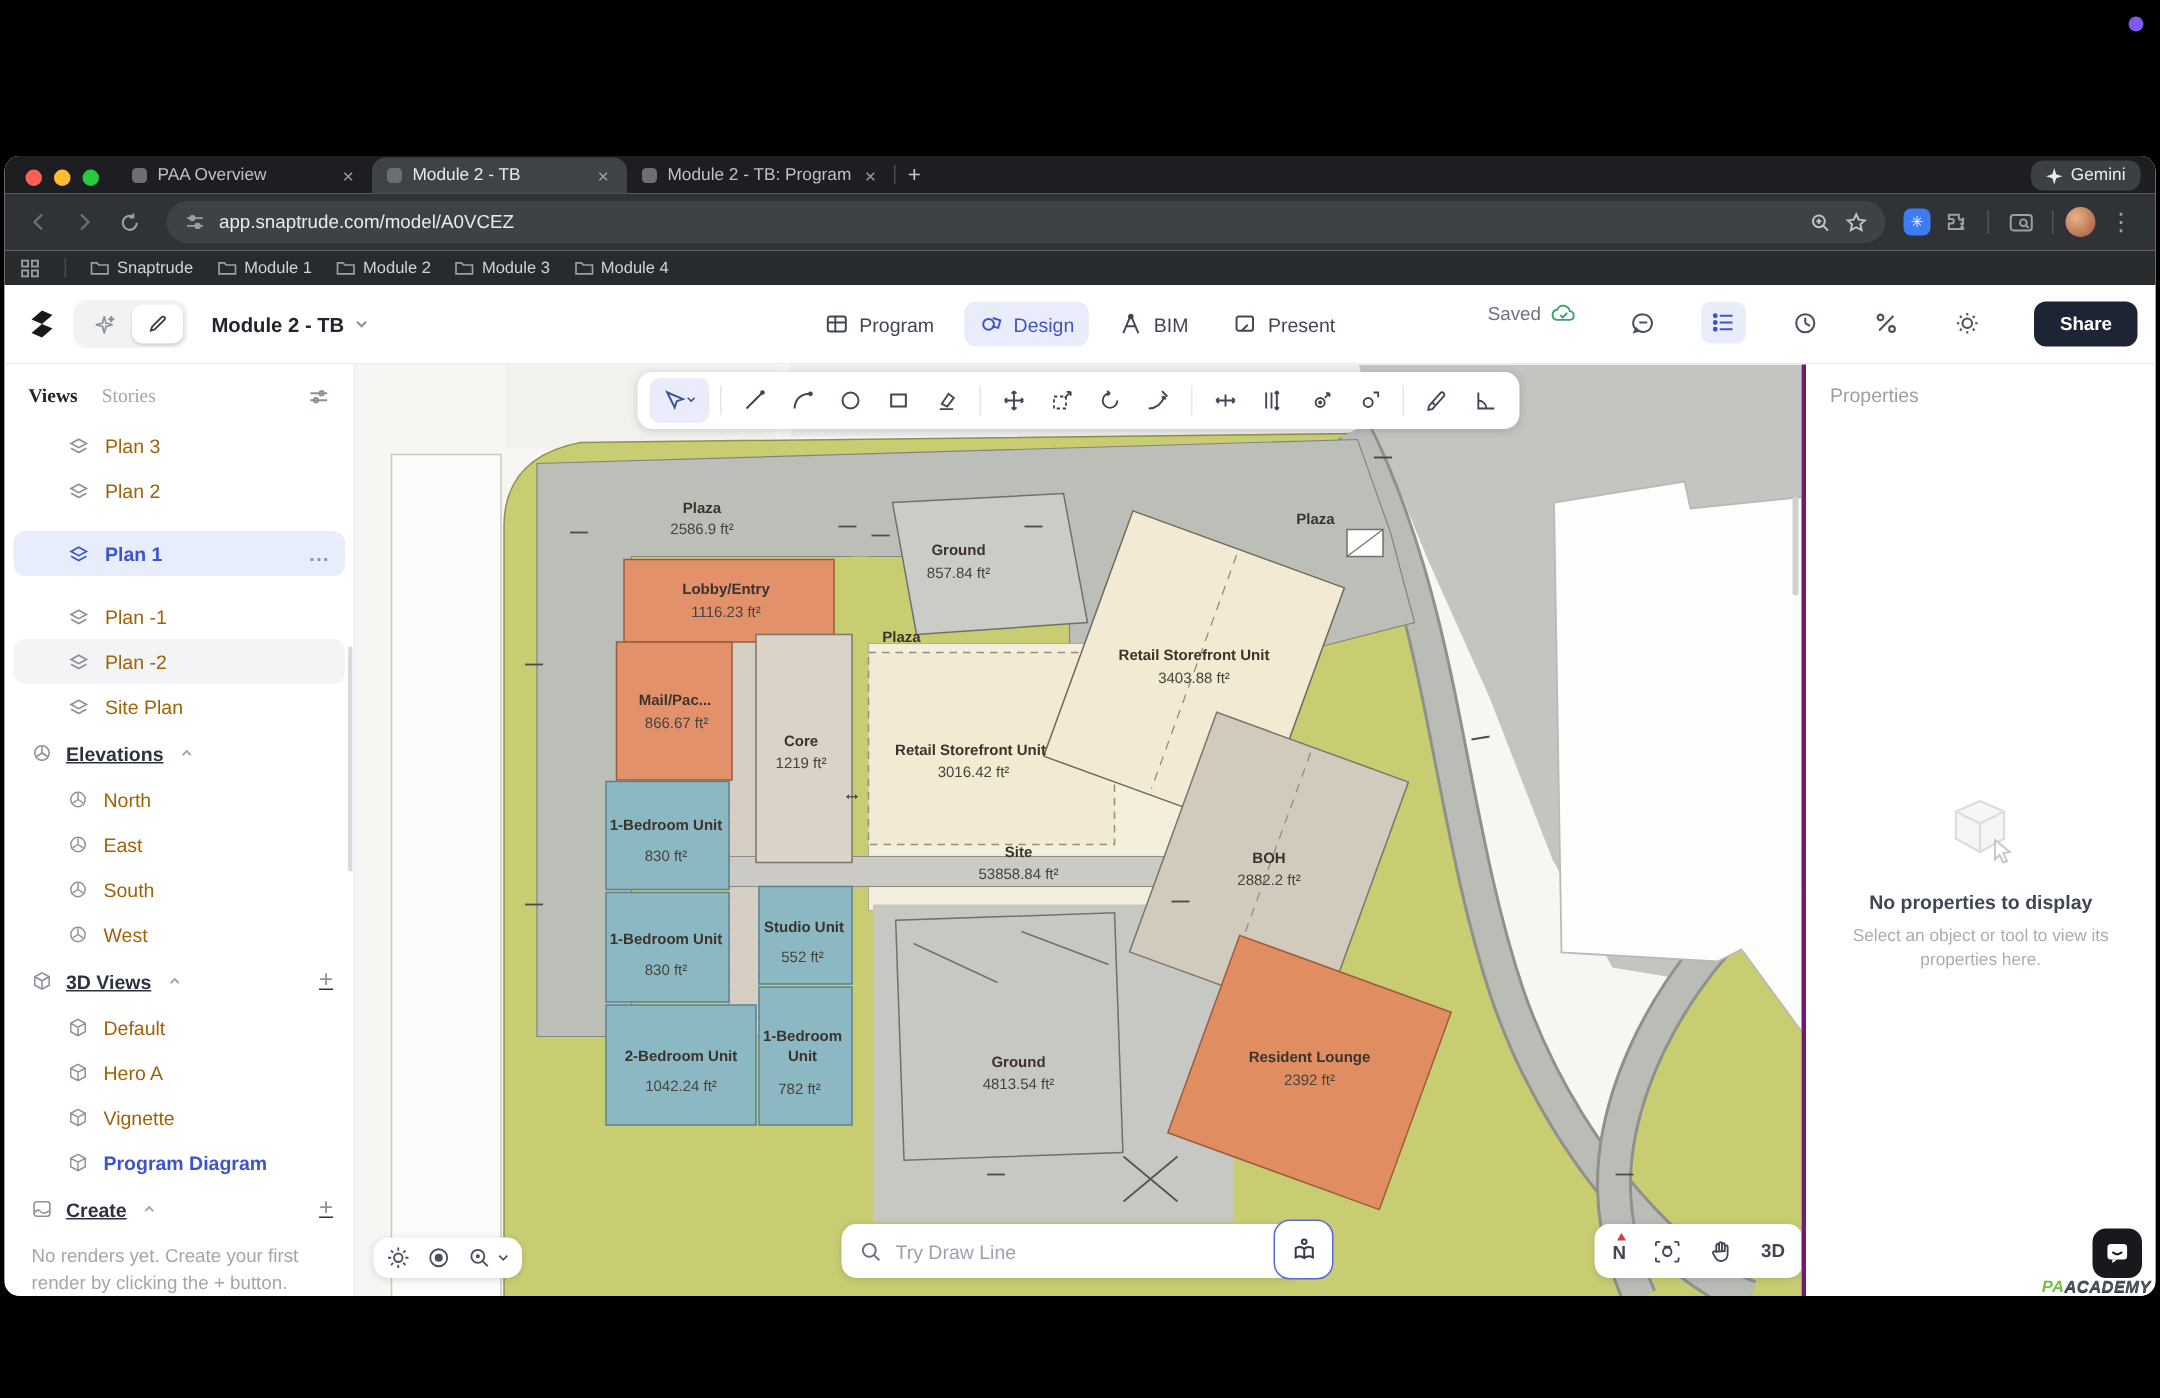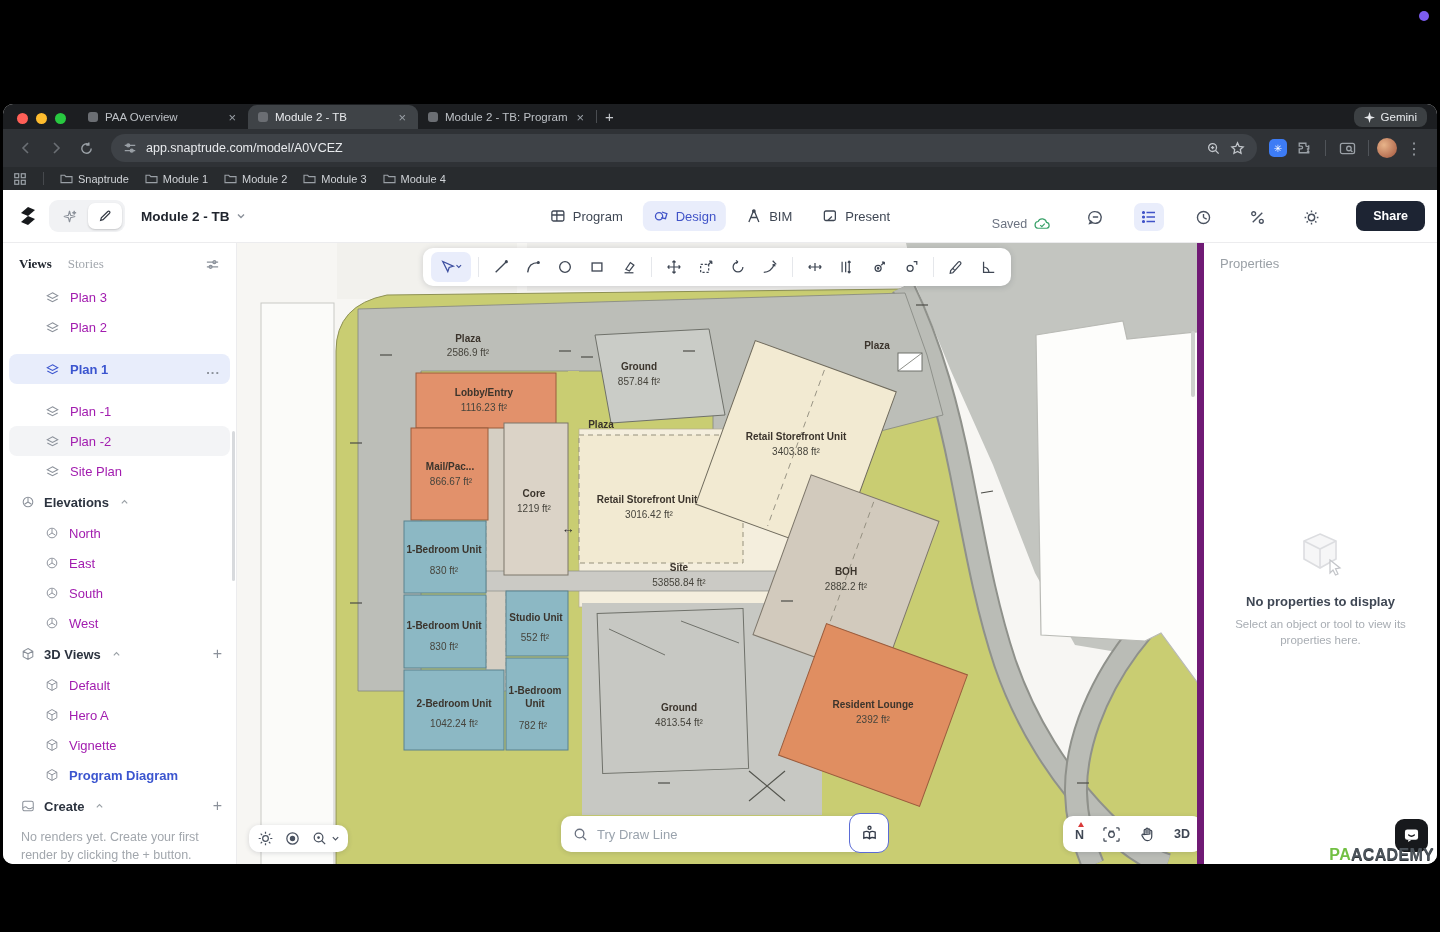--- a/index.html
+++ b/index.html
@@ -50,39 +50,39 @@
           padding:0 14px;position:relative;flex:0 0 52px;}
   .logo{width:22px;height:22px;margin-right:10px;}
   .mode-toggle{background:#f1f2f4;border-radius:9px;display:flex;padding:3px;gap:2px;}
   .mode-cell{width:34px;height:26px;display:flex;align-items:center;justify-content:center;color:#8b919a;border-radius:7px;}
   .mode-cell.sel{background:#fff;box-shadow:0 1px 2px rgba(0,0,0,.18);color:#353b45;}
   .doc-title{margin-left:16px;font-size:13.5px;font-weight:700;color:#20252e;display:flex;align-items:center;gap:6px;}
   .doc-title .chev{color:#8b919a;}
   .app-nav{position:absolute;left:50%;transform:translateX(-50%);display:flex;gap:10px;align-items:flex-start;}
   .nav-item{display:flex;align-items:center;gap:7px;font-size:13px;color:#3f4754;padding:7px 10px;border-radius:8px;}
   .nav-item.active{background:#e9edfb;color:#4053c8;}
-  .app-right{position:absolute;right:12px;display:flex;align-items:flex-end;gap:24px;}
+  .app-right{position:absolute;right:12px;display:flex;align-items:flex-start;gap:24px;}
   .saved{display:flex;align-items:center;gap:6px;color:#6b7280;font-size:12.5px;margin-right:4px;}
   .ic-btn{width:30px;height:28px;display:flex;align-items:center;justify-content:center;color:#4a5260;border-radius:7px;}
   .ic-btn.active{background:#e9edfb;color:#4053c8;}
   .share-btn{background:#1d2433;color:#fff;font-size:12.5px;font-weight:600;border-radius:8px;padding:8px 17px;margin-left:6px;}
 
   
   .main{flex:1;display:flex;min-height:0;}
   .sidebar{width:233px;background:#fff;border-right:1px solid #ececee;position:relative;font-size:13px;color:#3c4452;}
   .sb-tabs{display:flex;align-items:center;padding:13px 16px 10px;gap:16px;font-family:Liberation Serif, serif;}
   .sb-tab{font-weight:700;color:#20252e;}
   .sb-tab.dim{color:#a2a7ad;font-weight:400;}
   .sb-filter{margin-left:auto;color:#8b919a;}
-  .sb-row{display:flex;align-items:center;gap:10px;height:30px;padding:0 10px 0 42px;color:#a21caf;position:relative;}
+  .sb-row{display:flex;align-items:center;gap:10px;height:30px;padding:0 10px 0 42px;color:#a16207;position:relative;}
   .sb-row .lbl{flex:1;}
   .sb-row.selected{background:#e8edfb;border-radius:8px;margin:12px 6px;padding-left:36px;color:#3b55cf;font-weight:600;}
   .sb-row.hovered{background:#f3f4f6;border-radius:8px;margin:0 6px;padding-left:36px;}
   .sb-row .dots{color:#8b919a;letter-spacing:1px;font-weight:700;}
-  .sb-head{display:flex;align-items:center;gap:9px;height:32px;padding:0 14px 0 18px;color:#2c333f;font-weight:600;}
+  .sb-head{display:flex;align-items:center;gap:9px;height:32px;padding:0 14px 0 18px;color:#2c333f;font-weight:600;text-decoration:underline;}
   .sb-head .chev{color:#9aa0a6;margin-left:2px;}
   .sb-head .plus{margin-left:auto;color:#8b919a;font-size:16px;font-weight:400;}
   .sb-row.blue{color:#3b55cf;font-weight:600;align-items:center;}
   .sb-empty{padding:6px 18px;color:#a2a7ad;font-size:12.5px;line-height:1.45;}
   .sb-scroll{position:absolute;right:1px;top:188px;width:3px;height:150px;background:#d8dadd;border-radius:2px;}
   .sb-icon{color:#8b919a;display:flex;}
   .sb-row.selected .sb-icon{color:#3b55cf;}
 
   
   .canvas{flex:1;position:relative;background:#f7f6f3;overflow:hidden;}
@@ -105,30 +105,30 @@
               border-radius:11px;display:flex;align-items:center;justify-content:center;color:#343b49;}
   .nav-pill{position:absolute;left:826px;bottom:12px;height:36px;background:#fff;border-radius:10px;
             box-shadow:0 1px 5px rgba(40,44,60,.16);display:flex;align-items:center;padding:0 12px;gap:18px;color:#3f4754;}
   .north{position:relative;font-size:12.5px;font-weight:600;padding-top:2px;}
   .north:before{content:"";position:absolute;left:3px;top:-4px;border-left:3px solid transparent;border-right:3px solid transparent;
                 border-bottom:5px solid #d93a3a;}
   .nav-3d{font-size:12.5px;font-weight:600;}
   .cv-scroll{position:absolute;right:2px;top:88px;width:4px;height:66px;background:#cfd1ce;border-radius:2px;}
 
   
-  .panel{width:233px;background:#fff;border-left:7px solid #701a75;position:relative;}
+  .panel{width:233px;background:#fff;border-left:3px solid #701a75;position:relative;}
   .panel-title{padding:13px 16px;color:#9aa0a6;font-size:13px;}
   .empty{position:absolute;top:285px;left:0;right:0;text-align:center;}
   .empty .et{margin-top:16px;color:#3f4754;font-size:13px;font-weight:700;}
   .empty .el{margin-top:7px;color:#a8adb3;font-size:11.5px;line-height:1.4;padding:0 20px;}
 
   
   .chat-widget{position:absolute;right:9px;bottom:12px;width:33px;height:33px;background:#17191c;border-radius:9px;
                display:flex;align-items:center;justify-content:center;}
-  .academy{position:absolute;right:3px;bottom:0px;font-size:16px;font-weight:800;letter-spacing:.3px;margin-left:32px;}
+  .academy{position:absolute;right:3px;bottom:0px;font-size:11px;font-weight:800;font-style:italic;letter-spacing:.3px;margin-left:32px;}
   .academy .g{color:#72c043;}
   .academy .r{color:#4c545b;text-shadow:0 1px 0 #2e3338;}
 
   svg{display:block;}
   .plan-name{font:700 10px "Liberation Sans",sans-serif;fill:#3b342c;}
   .plan-val{font:500 10px "Liberation Sans",sans-serif;fill:#46443c;}
 </style>
 </head>
 <body>
 

